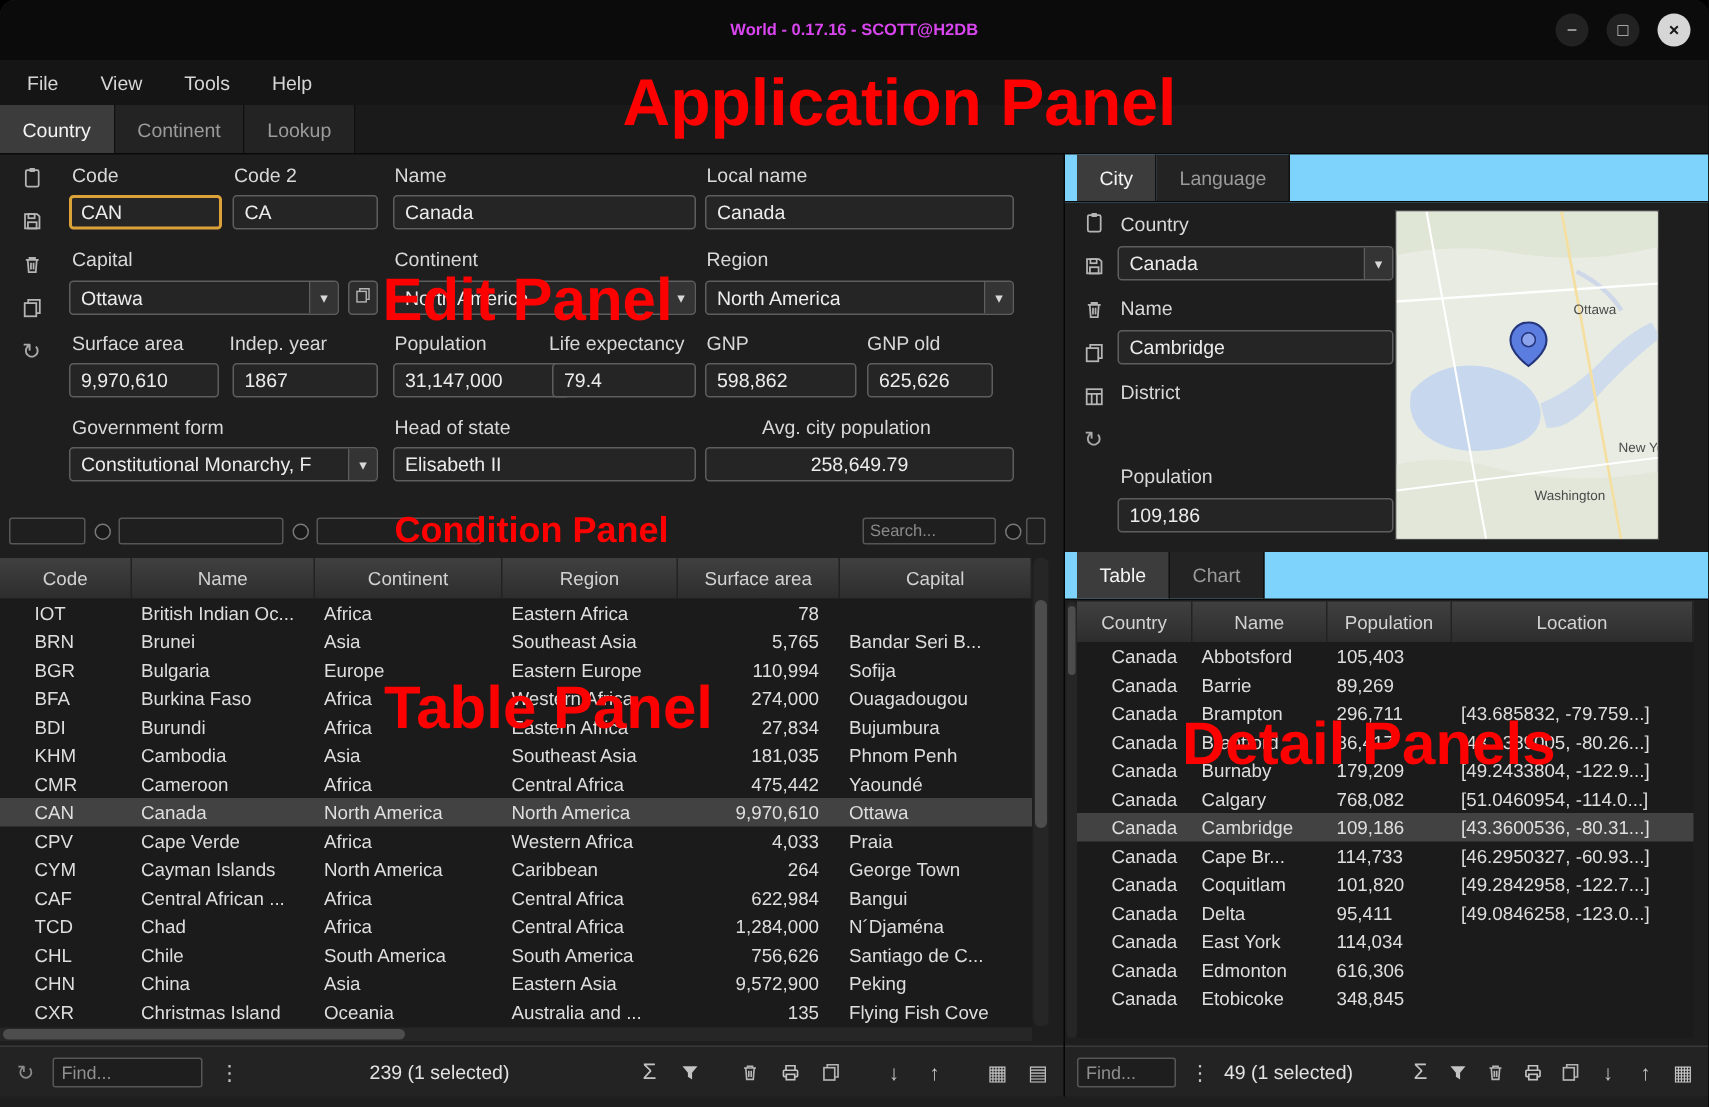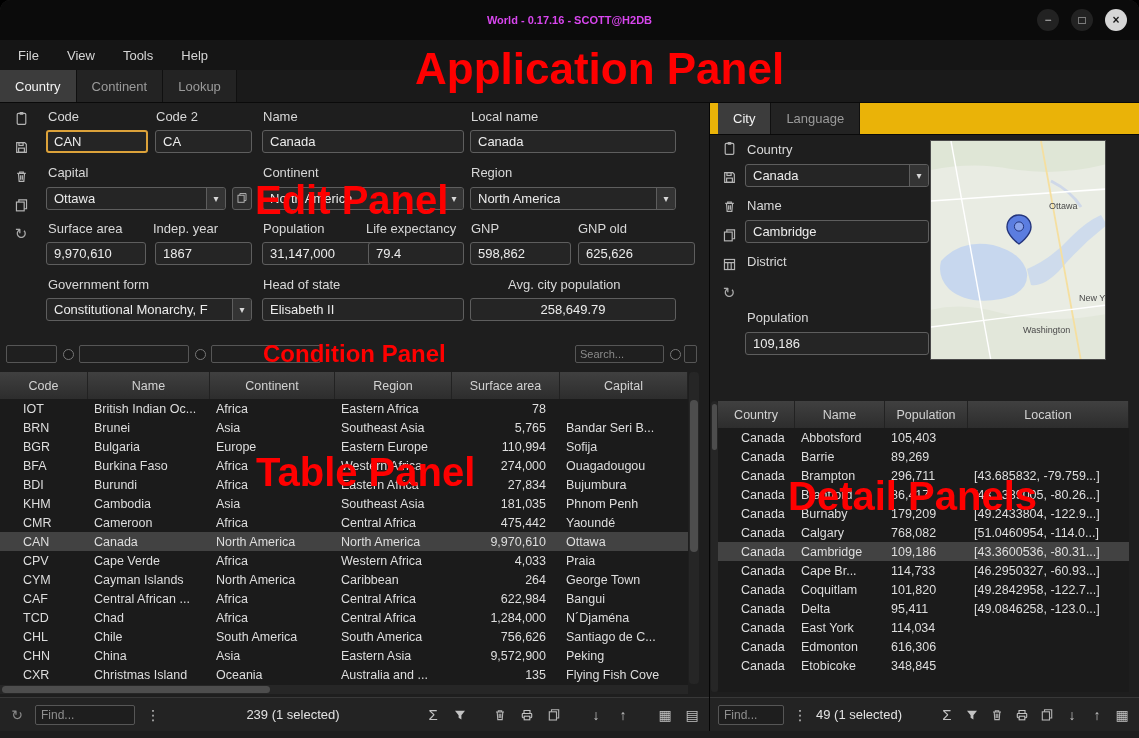--- a/index.html
+++ b/index.html
@@ -77,21 +77,21 @@
     font-size:12px;padding:0 5px;font-family:"Liberation Sans",sans-serif;}
   .find::placeholder{color:#8f8f8f;}
   .sicon{color:#c3c3c3;font-size:14px;display:flex;align-items:center;justify-content:center;
     width:18px;height:18px;cursor:pointer;flex:none;}
   .sicon svg{width:14px;height:14px;}
   .count{color:#e2e2e2;font-size:13px;white-space:nowrap;}
   .spacer{flex:1;}
 
   
   .vdivider{position:absolute;left:709px;top:103px;width:1px;height:628px;background:#060606;}
-  .dtabs{position:absolute;left:710px;top:103px;width:429px;height:32px;background:#eab308;
+  .dtabs{position:absolute;left:710px;top:103px;width:429px;height:32px;background:#7dd3fc;
     display:flex;border-bottom:1px solid #0a0a0a;text-align:right;}
 
   
   .map{position:absolute;left:930px;top:140px;width:176px;height:220px;border:1px solid #4a4a4a;
     overflow:hidden;background:#e8ebe2;}
 
   
   .anno{position:absolute;color:#ff0000;font-weight:bold;font-family:"Liberation Sans",sans-serif;
     white-space:nowrap;pointer-events:none;z-index:50;letter-spacing:0px;}
 </style>
@@ -203,21 +203,21 @@
     </div>
   <div class="field" style="left:262px;top:242px;width:118px;">
       <span>31,147,000</span>
     </div>
   <div class="field" style="left:368px;top:242px;width:96px;">
       <span>79.4</span>
     </div>
   <div class="field" style="left:470px;top:242px;width:101px;">
       <span>598,862</span>
     </div>
-  <div class="field" style="left:578px;top:242px;width:117px;">
+  <div class="field" style="left:578px;top:242px;width:84px;">
       <span>625,626</span>
     </div>
 
   <span class="flabel" style="left:48px;top:277px;">Government form</span>
   <span class="flabel" style="left:263px;top:277px;">Head of state</span>
   <span class="flabel" style="left:508px;top:277px;">Avg. city population</span>
   <div class="field combo" style="left:46px;top:298px;width:206px;">
     <span class="combo-text">Constitutional Monarchy, F</span>
     <span class="combo-arrow">▾</span>
   </div>
@@ -483,20 +483,24 @@
       <path d="M110 0 L150 220" stroke="#f5dfa0" stroke-width="1.8" fill="none"></path>
       <path d="M0 186 L176 164" stroke="#ffffff" stroke-width="1.4" fill="none"></path>
       <text x="118" y="68" font-size="9" fill="#4a4a4a">Ottawa</text>
       <text x="148" y="160" font-size="9" fill="#4a4a4a">New Yo</text>
       <text x="92" y="192" font-size="9" fill="#4a4a4a">Washington</text>
       <path d="M88 74 C81 74 76 79.2 76 86 C76 94.5 88 103 88 103 C88 103 100 94.5 100 86 C100 79.2 95 74 88 74 Z" fill="#5b7de0" stroke="#24357c" stroke-width="1.4"></path>
       <circle cx="88" cy="85.5" r="4.6" fill="#8aa3ec" stroke="#24357c" stroke-width="1"></circle>
     </svg>
   </div>
 
+  <div class="dtabs" style="top:368px;">
+    <div class="mtab selected" style="margin-left:8px;">Table</div>
+    <div class="mtab">Chart</div>
+  </div>
 
   <div class="sbar" style="left:711px;top:401px;width:7px;height:291px;">
     <div class="sthumb" style="left:1px;top:3px;width:5px;height:46px;"></div>
   </div>
   <div class="thead" id="city-head" style="left: 718px; top: 401px; width: 411px; grid-template-columns: 77px 90px 83px 161px;">
       <div class="hcell">Country</div>
       <div class="hcell">Name</div>
       <div class="hcell">Population</div>
       <div class="hcell">Location</div>
     </div>

